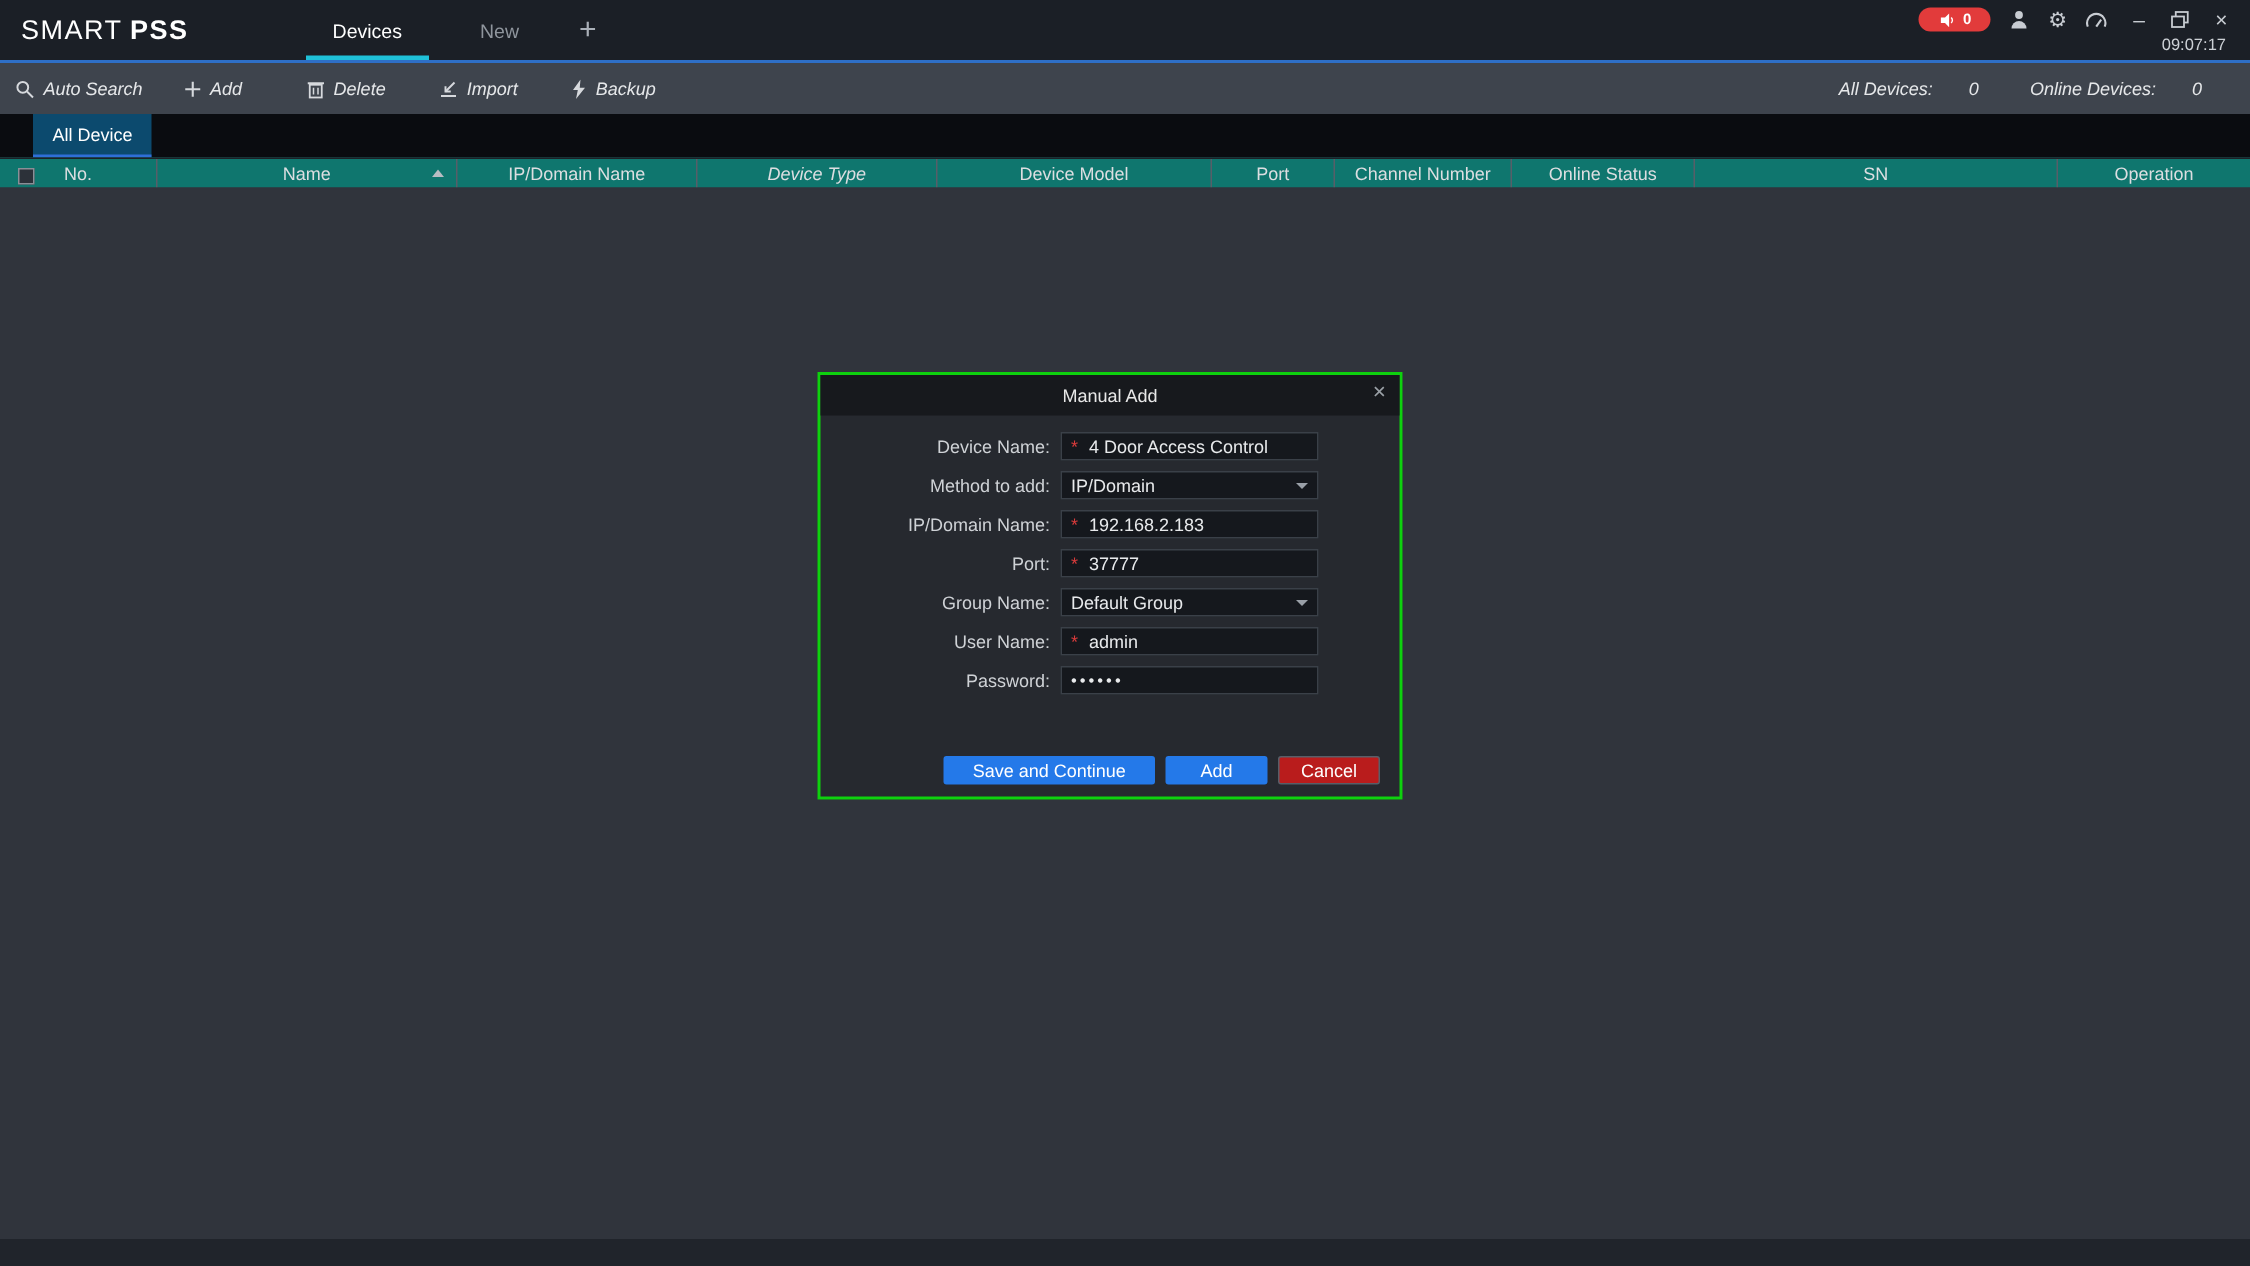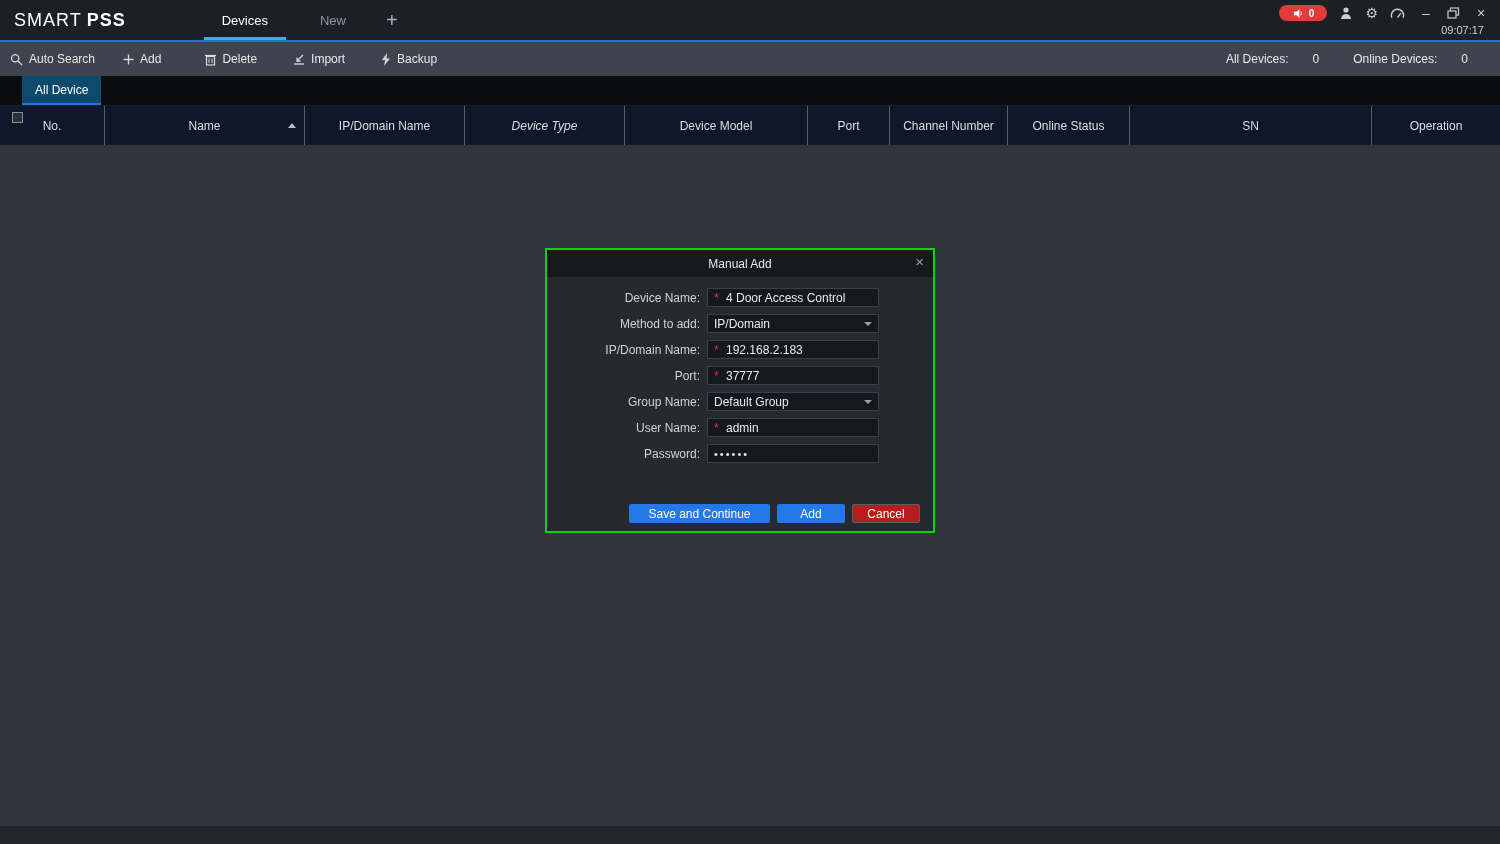--- a/index.html
+++ b/index.html
@@ -20,38 +20,38 @@
   .top-right { margin-left:auto; display:flex; flex-direction:column; align-items:flex-end; padding-right:10px; }
   .icon-row { display:flex; align-items:center; gap:12px; margin-top:5px; }
   .alarm-pill { background:#e23b3b; border-radius:9px; height:16px; min-width:48px; display:flex; align-items:center; justify-content:center; gap:5px; padding:0 8px; }
   .alarm-pill .cnt { color:#fff; font-size:10px; font-weight:bold; }
   .glyph { color:#c8ccd2; font-size:14px; line-height:1; }
   .winbtn { color:#c8ccd2; font-size:14px; width:18px; text-align:center; cursor:default; }
   .clock { color:#cdd1d6; font-size:11px; margin-top:3px; padding-right:6px; }
   .blueline { height:2px; background:#2e6fc6; }
 
   
-  .toolbar { height:34px; background:#3e444d; display:flex; align-items:center; color:#e6e8ea; font-size:12px; }
+  .toolbar { height:34px; background:#3e444d; display:flex; align-items:center; color:#e6e8ea; font-size:12px;font-style:italic; }
   .tool { display:flex; align-items:center; gap:6px; cursor:default; }
   .tool svg { display:block; }
   .t-autosearch { margin-left:10px; }
   .t-add { margin-left:28px; }
   .t-delete { margin-left:44px; }
   .t-import { margin-left:36px; }
   .t-backup { margin-left:36px; }
   .tb-right { margin-left:auto; display:flex; gap:34px; padding-right:32px; }
   .tb-stat { display:flex; gap:24px; }
 
   
   .tabstrip { height:29px; background:#0a0c10; display:flex; align-items:stretch; }
   .devtab { margin-left:22px; padding:0 13px; display:flex; align-items:center; background:#0c4a6e;
             color:#fff; font-size:12px; border-bottom:2px solid #2f6fd8; }
 
   
-  .thead { height:40px; display:flex; background:#0f172a; border-top:1px solid #1d2127; }
+  .thead { height:20px; display:flex; background:#0f766e; border-top:1px solid #1d2127; }
   .th { display:flex; align-items:center; justify-content:center; color:#dcdee1; font-size:12px;
         border-right:1px solid #585e68; position:relative; }
   .th:last-child { border-right:none; }
   .c0{width:105px;} .c1{width:200px;} .c2{width:160px;} .c3{width:160px;font-style:italic;} .c4{width:183px;}
   .c5{width:82px;}  .c6{width:118px;} .c7{width:122px;} .c8{width:242px;} .c9{width:128px;}
   .chk { position:absolute; left:12px; top:6px; width:11px; height:11px; border:1px solid #8a9098; background:#2c3139; }
   .sort-asc { position:absolute; right:8px; width:0; height:0;
               border-left:4px solid transparent; border-right:4px solid transparent;
               border-bottom:5px solid #b9bdc3; }
 

